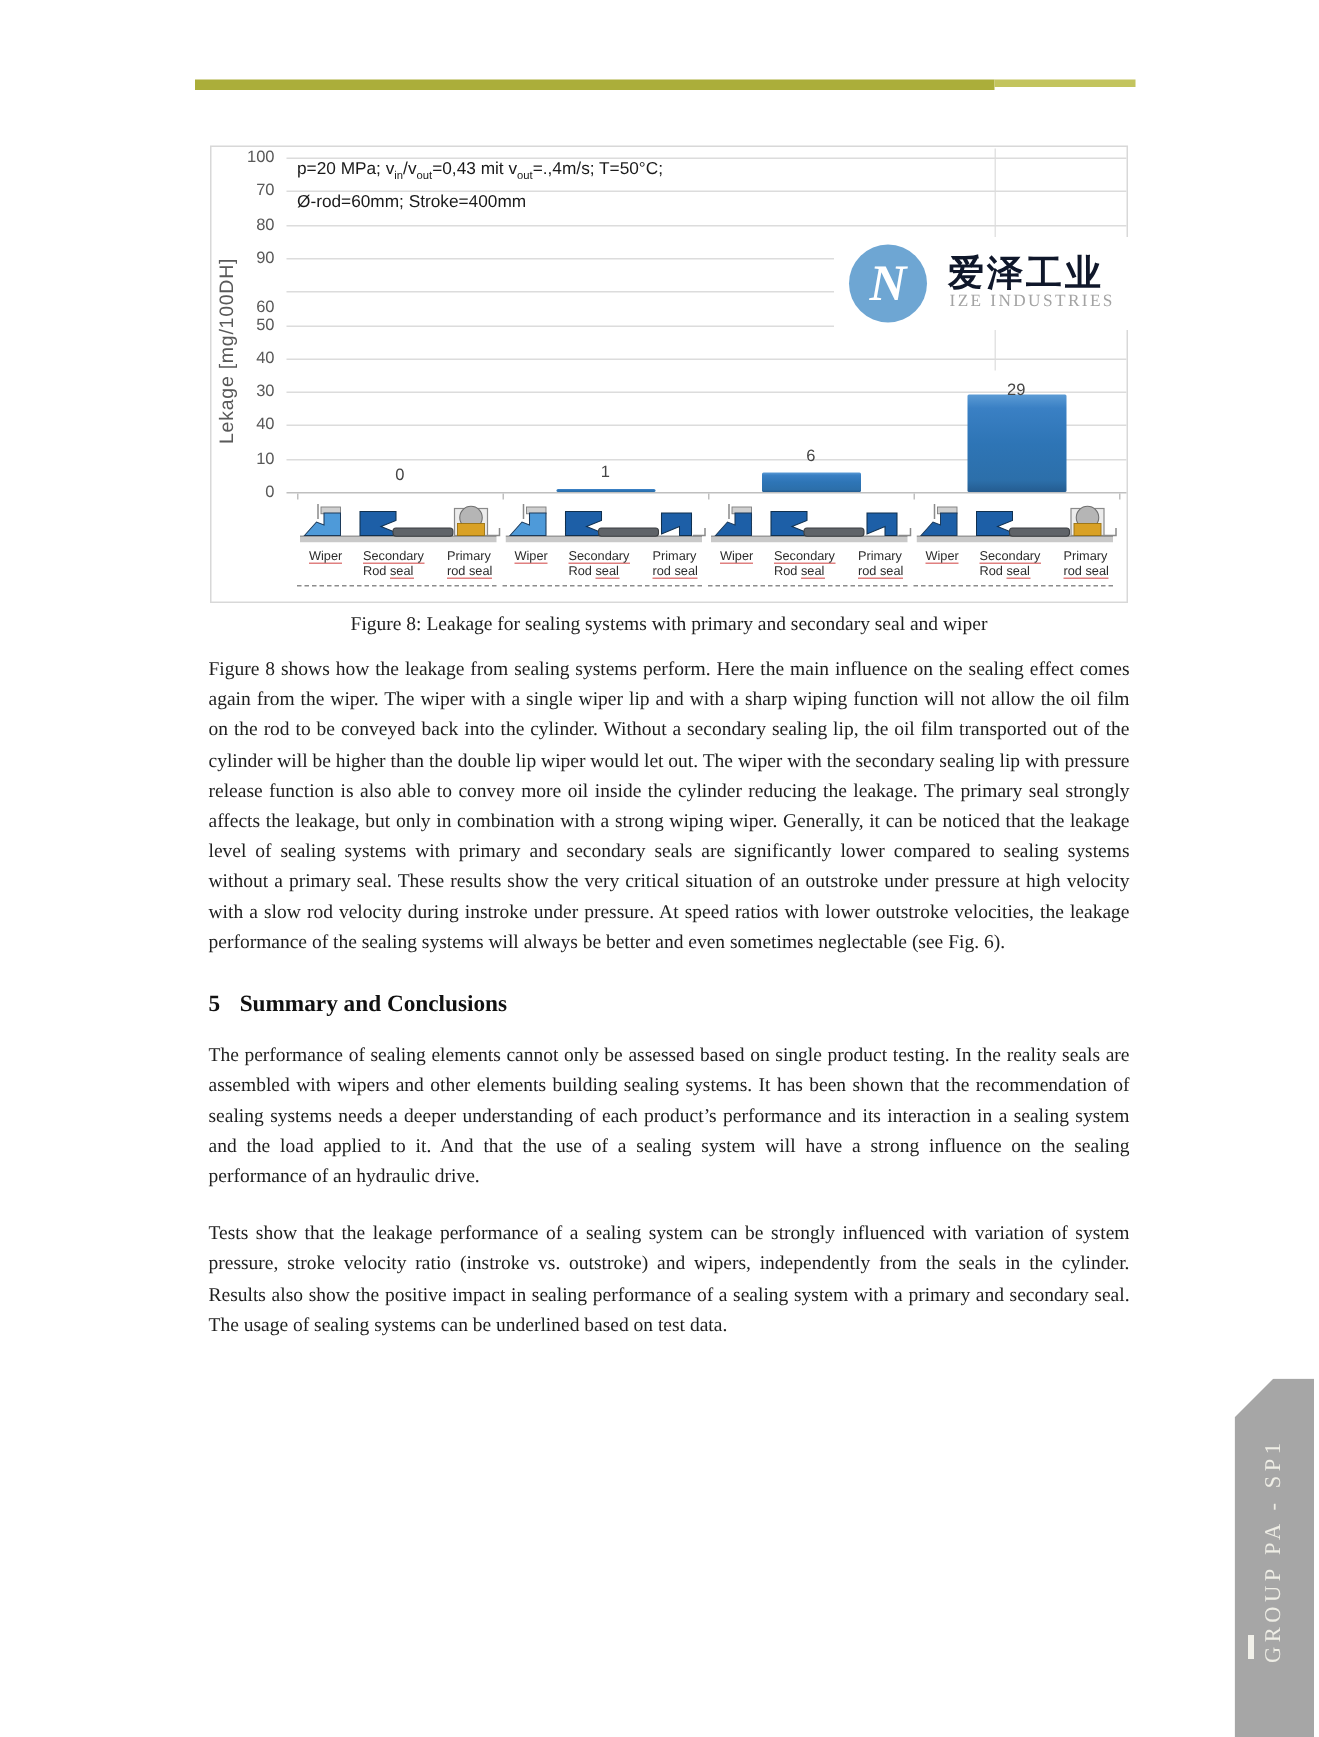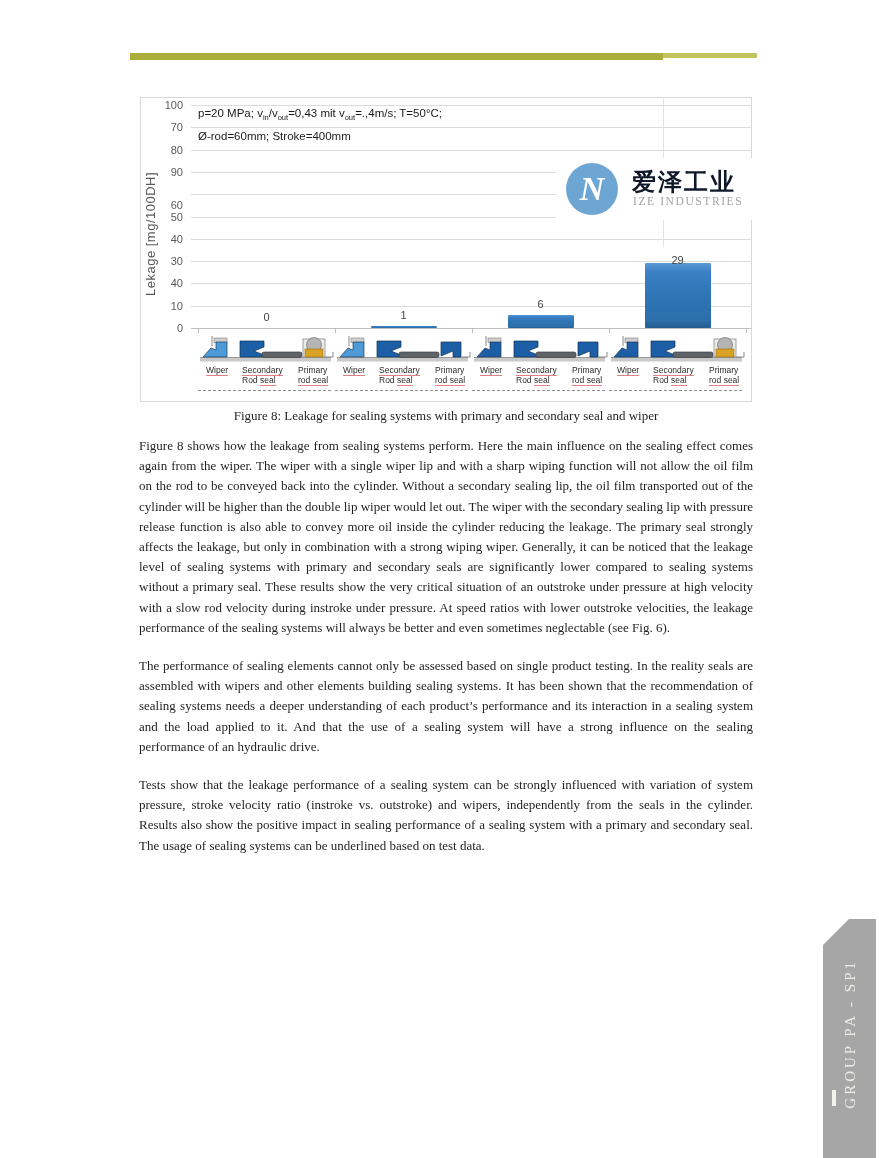--- a/index.html
+++ b/index.html
@@ -199,20 +199,23 @@
     </svg>
     <div class="wm-cn">爱泽工业</div>
     <div class="wm-en">IZE INDUSTRIES</div>
   </div>
 </div>
 
 <div class="caption">Figure 8: Leakage for sealing systems with primary and secondary seal and wiper</div>
 
 <div class="bodytext">
   <p>Figure 8 shows how the leakage from sealing systems perform.  Here the main influence on the sealing effect comes again from the wiper.  The wiper with a single wiper lip and with a sharp wiping function will not allow the oil film on the rod to be conveyed back into the cylinder.  Without a secondary sealing lip, the oil film transported out of the cylinder  will be higher than the double lip wiper would let out.  The wiper with the secondary sealing lip with pressure release function is also able to convey more oil inside the cylinder reducing the leakage.  The primary seal strongly affects the leakage, but only in combination with a strong wiping wiper.  Generally, it can be noticed that the leakage level of sealing systems with primary and secondary seals are significantly lower compared to sealing systems without a primary seal.  These results show the very critical situation of an outstroke under pressure at high velocity with a slow rod velocity during instroke under pressure.  At speed ratios with lower outstroke velocities, the leakage performance of the sealing systems will always be better and even sometimes neglectable (see Fig. 6).</p>
+  <div class="sect-head">
+    <span class="num">5</span><span>Summary and Conclusions</span>
+  </div>
   <p>The performance of sealing elements cannot only be assessed based on single product testing.  In the reality seals are assembled with wipers and other elements building sealing systems.   It has been shown that the recommendation of sealing systems needs a deeper understanding of each product’s performance and its interaction in a sealing system and the load applied to it.  And that the use of a sealing system will have a strong influence on the sealing performance of an hydraulic drive.</p>
   <p>Tests show that the leakage performance of a sealing system can be strongly influenced with variation of system pressure, stroke velocity ratio (instroke vs. outstroke) and wipers, independently from the seals in the cylinder.  Results also show the positive impact in sealing performance of a sealing system with a primary and secondary seal.  The usage of sealing systems can be underlined based on test data.</p>
 </div>
 
 <div class="sidetab">
   <div class="sidetab-label">GROUP PA - SP1</div>
   <div class="sidetab-dash"></div>
 </div>
 
 </body></html>

